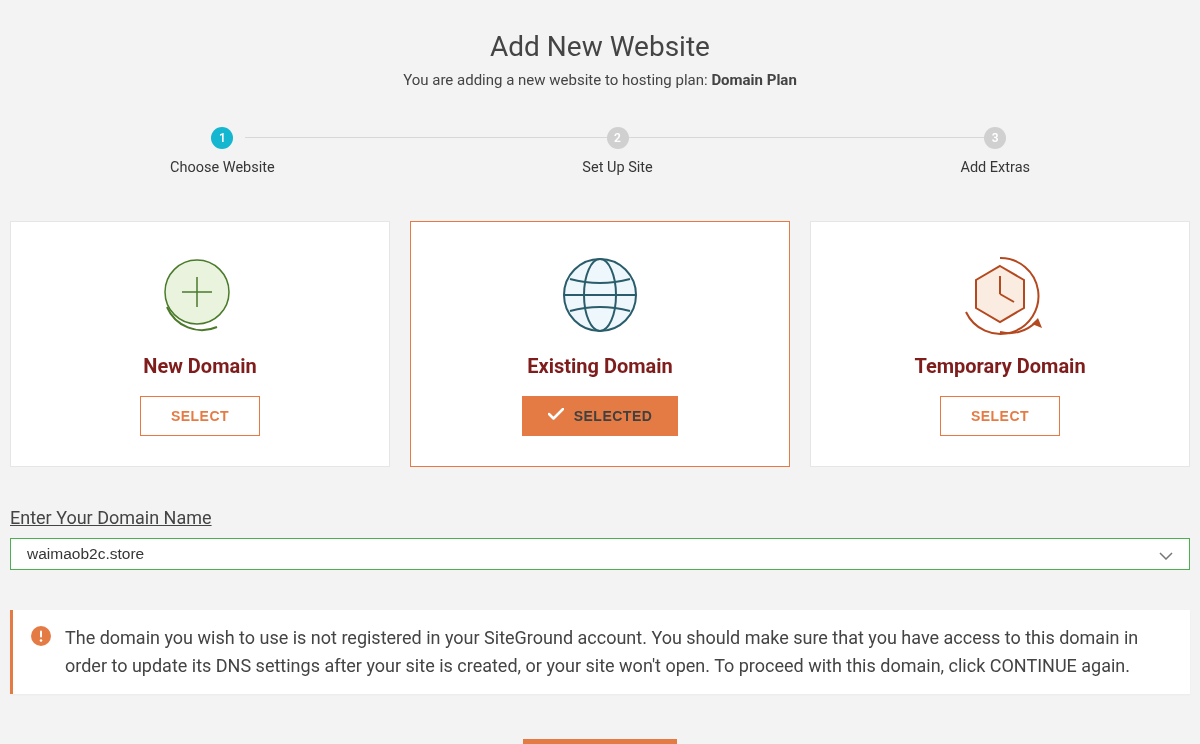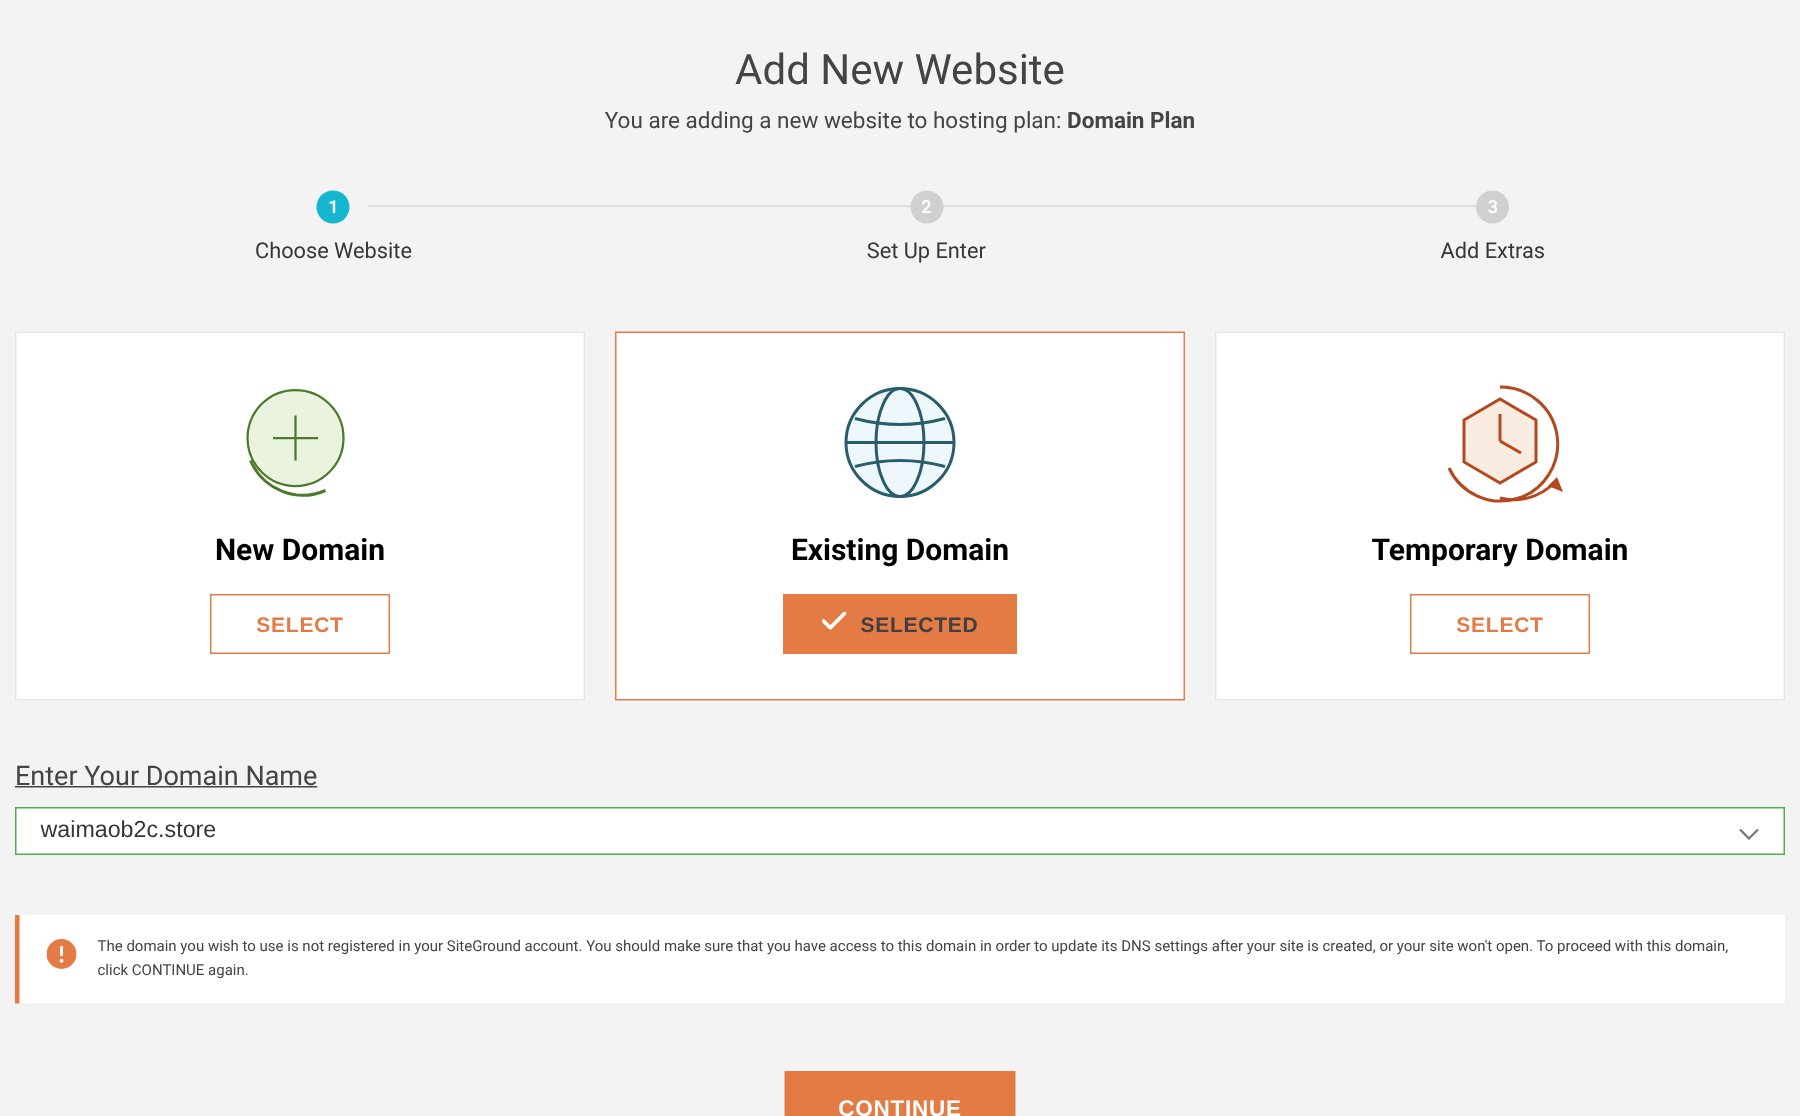--- a/index.html
+++ b/index.html
@@ -91,21 +91,21 @@
     .card-icon {
       height: 90px;
       display: flex;
       align-items: center;
       justify-content: center;
       margin-bottom: 14px;
     }
     .card-title {
       font-size: 20px;
       font-weight: 700;
-      color: #000000;
+      color: #7f1d1d;
       margin-bottom: 18px;
     }
     .btn-outline {
       border: 1px solid #e57b44;
       color: #e57b44;
       background: #fff;
       font-size: 14px;
       font-weight: 600;
       letter-spacing: 0.5px;
       padding: 11px 30px;
@@ -162,21 +162,21 @@
       gap: 14px;
       padding: 14px 18px;
       margin-bottom: 45px;
       box-shadow: 0 1px 2px rgba(0,0,0,0.04);
     }
     .alert-icon {
       flex-shrink: 0;
       margin-top: 2px;
     }
     .alert-text {
-      font-size: 10px;
+      font-size: 18px;
       line-height: 1.55;
       color: #444;
     }
     .continue-wrap {
       text-align: center;
     }
     .btn-continue {
       border: none;
       background: #e57b44;
       color: #fff;
@@ -200,21 +200,21 @@
   </div>
 
   <div class="stepper">
     <div class="step">
       <div class="step-circle active">1</div>
       <div class="step-label">Choose Website</div>
     </div>
     <div class="step-line"></div>
     <div class="step">
       <div class="step-circle inactive">2</div>
-      <div class="step-label">Set Up Enter</div>
+      <div class="step-label">Set Up Site</div>
     </div>
     <div class="step-line"></div>
     <div class="step">
       <div class="step-circle inactive">3</div>
       <div class="step-label">Add Extras</div>
     </div>
   </div>
 
   <div class="cards">
 

